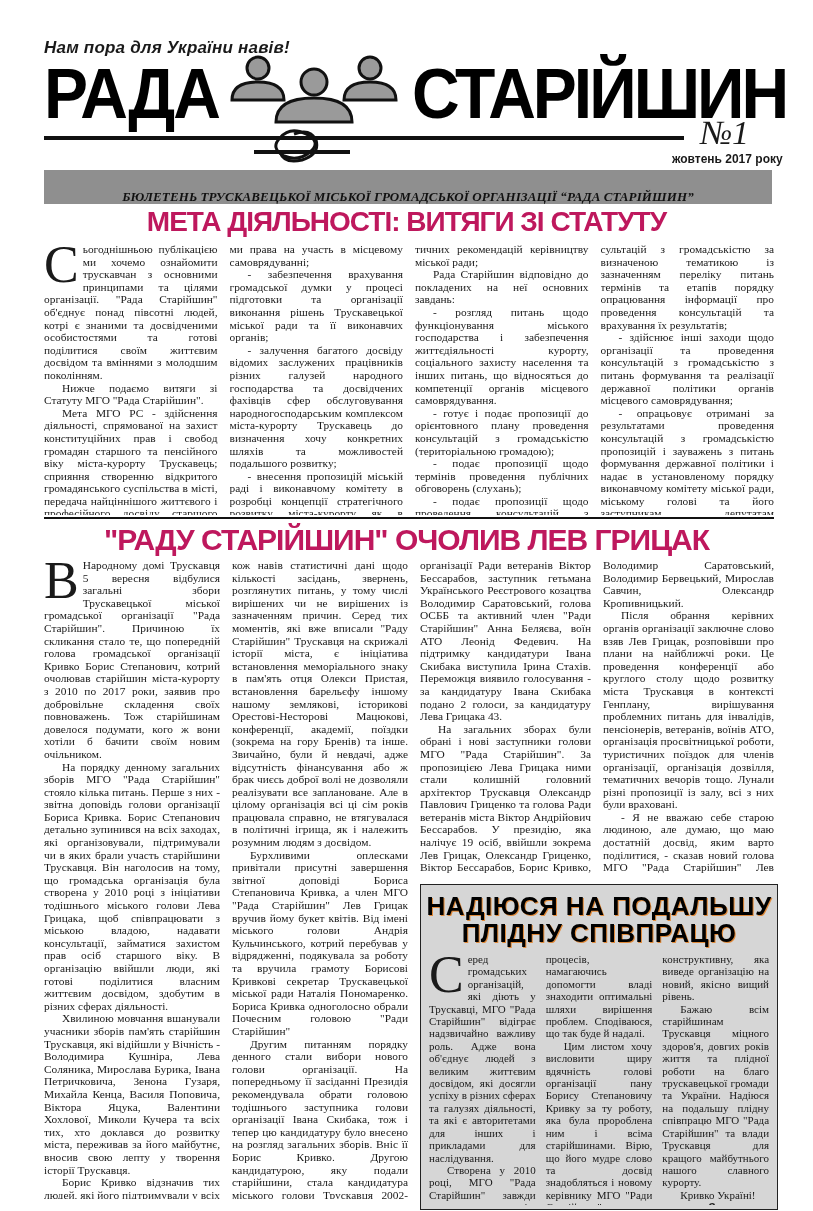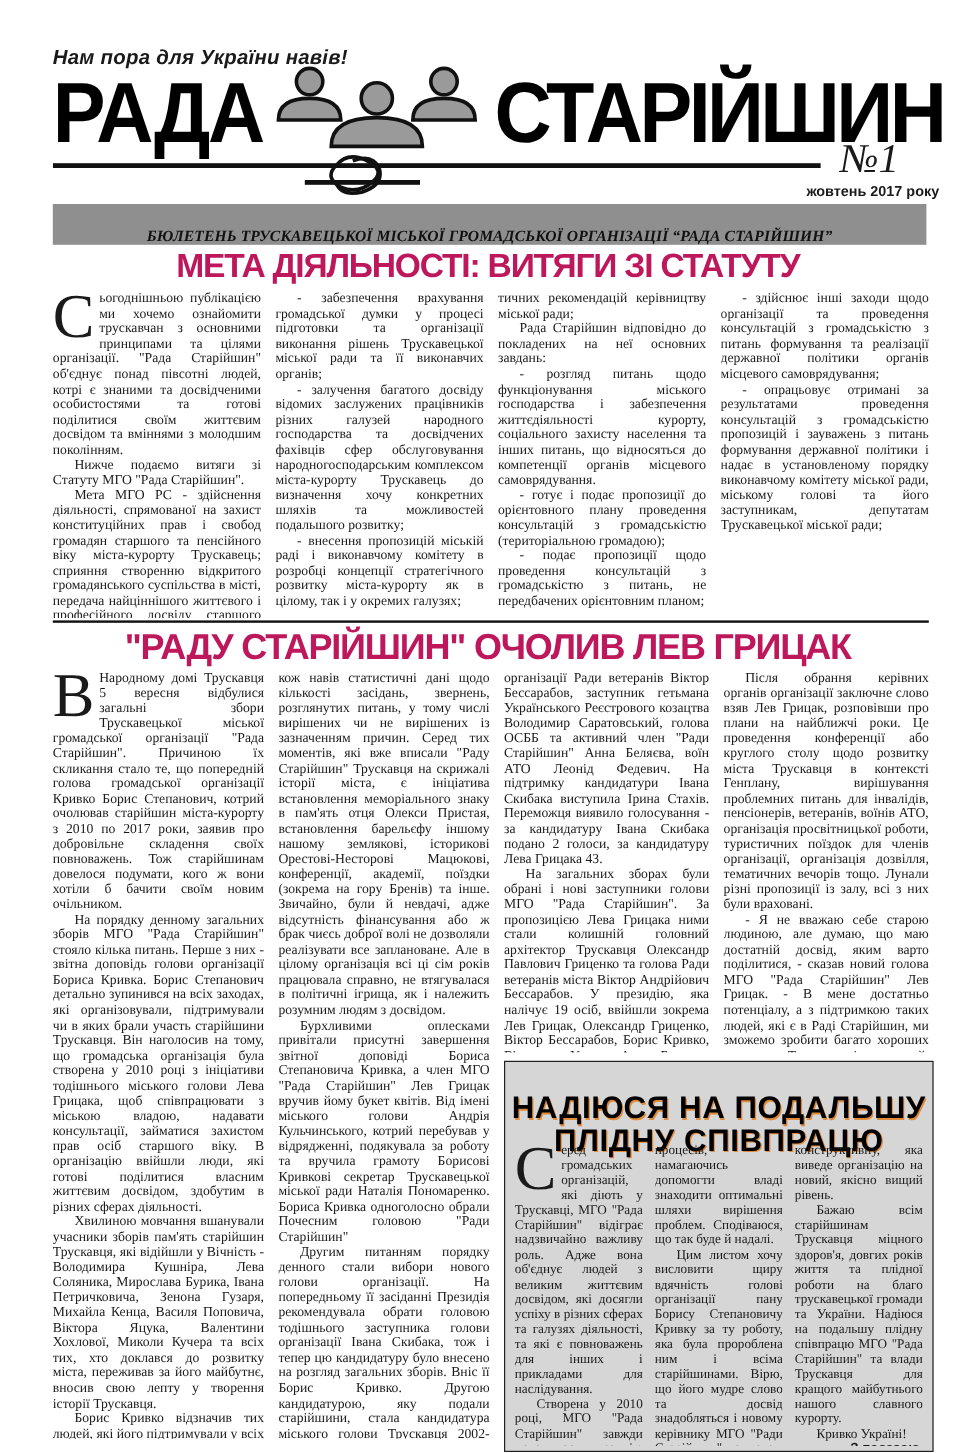--- a/index.html
+++ b/index.html
@@ -25,21 +25,21 @@
   .cols { position: absolute; display: flex; gap: 12px; }
   .col { flex: 1; font-size: 11.4px; line-height: 12.6px; text-align: justify; overflow: hidden; }
   .col p { text-indent: 18px; }
   .col p.noindent { text-indent: 0; }
   .dropcap { float: left; font-size: 52px; line-height: 40px; padding-right: 4px; margin-top: 2px; font-family: "Liberation Serif", serif; }
 
   .sec1 { left: 44px; top: 243px; width: 730px; height: 272px; }
   .rule1 { position: absolute; left: 44px; top: 517px; width: 730px; height: 2px; background: #111; }
 
   .box { position: absolute; left: 420px; top: 884px; width: 358px; height: 326px; background: #d6d6d6; border: 1.5px solid #222; }
-  .box-title { position: absolute; left: 0; top: 8px; width: 100%; text-align: center; font-family: "Liberation Sans", sans-serif; font-weight: 900; font-size: 26px; line-height: 27px; color: #000; letter-spacing: 0.5px; text-shadow: 1px 1px 0 #e08a3a; margin-top: 17px; }
+  .box-title { position: absolute; left: 0; top: 8px; width: 100%; text-align: center; font-family: "Liberation Sans", sans-serif; font-weight: 900; font-size: 26px; line-height: 27px; color: #000; letter-spacing: 0.5px; text-shadow: 1px 1px 0 #e08a3a; }
   .box .cols { left: 8px; top: 68px; width: 340px; height: 252px; gap: 10px; }
   .box .col { font-size: 11px; line-height: 12.4px; }
   .sign { text-align: right; font-family: "Liberation Sans", sans-serif; font-weight: bold; font-style: italic; font-size: 11px; line-height: 12px; text-indent: 0 !important; }
 
   .sec2-left { position: absolute; left: 44px; top: 559px; width: 364px; height: 640px; display: flex; gap: 12px; }
   .sec2-right { position: absolute; left: 420px; top: 559px; width: 354px; height: 318px; display: flex; gap: 12px; }
 </style>
 </head>
 <body>
 
@@ -73,34 +73,37 @@
 
 <div class="headline h1">МЕТА ДІЯЛЬНОСТІ: ВИТЯГИ ЗІ СТАТУТУ</div>
 <div class="cols sec1">
   <div class="col">
     <p class="noindent"><span class="dropcap">С</span><span>ьогоднішньою публікацією ми хочемо ознайомити трускавчан з основними принципами та цілями організації. "Рада Старійшин" об'єднує понад півсотні людей, котрі є знаними та досвідченими особистостями та готові поділитися своїм життєвим досвідом та вміннями з молодшим поколінням.</span></p>
     <p>Нижче подаємо витяги зі Статуту МГО "Рада Старійшин".</p>
     <p>Мета МГО РС - здійснення діяльності, спрямованої на захист конституційних прав і свобод громадян старшого та пенсійного віку міста-курорту Трускавець; сприяння створенню відкритого громадянського суспільства в місті, передача найціннішого життєвого і професійного досвіду старшого покоління сучасній молоді, організація дозвілля пенсіонерів і старшого покоління трускавчан.</p>
 
   </div>
   <div class="col">
+    <p class="noindent">ми права на участь в місцевому самоврядуванні;</p>
     <p>- забезпечення врахування громадської думки у процесі підготовки та організації виконання рішень Трускавецької міської ради та її виконавчих органів;</p>
     <p>- залучення багатого досвіду відомих заслужених працівників різних галузей народного господарства та досвідчених фахівців сфер обслуговування народногосподарським комплексом міста-курорту Трускавець до визначення хочу конкретних шляхів та можливостей подальшого розвитку;</p>
     <p>- внесення пропозицій міській раді і виконавчому комітету в розробці концепції стратегічного розвитку міста-курорту як в цілому, так і у окремих галузях;</p>
 
   </div>
   <div class="col">
     <p class="noindent">тичних рекомендацій керівництву міської ради;</p>
     <p>Рада Старійшин відповідно до покладених на неї основних завдань:</p>
     <p>- розгляд питань щодо функціонування міського господарства і забезпечення життєдіяльності курорту, соціального захисту населення та інших питань, що відносяться до компетенції органів місцевого самоврядування.</p>
     <p>- готує і подає пропозиції до орієнтовного плану проведення консультацій з громадськістю (територіальною громадою);</p>
+    <p>- подає пропозиції щодо термінів проведення публічних обговорень (слухань);</p>
     <p>- подає пропозиції щодо проведення консультацій з громадськістю з питань, не передбачених орієнтовним планом;</p>
 
   </div>
   <div class="col">
+    <p class="noindent">сультацій з громадськістю за визначеною тематикою із зазначенням переліку питань термінів та етапів порядку опрацювання інформації про проведення консультацій та врахування їх результатів;</p>
     <p>- здійснює інші заходи щодо організації та проведення консультацій з громадськістю з питань формування та реалізації державної політики органів місцевого самоврядування;</p>
     <p>- опрацьовує отримані за результатами проведення консультацій з громадськістю пропозицій і зауважень з питань формування державної політики і надає в установленому порядку виконавчому комітету міської ради, міському голові та його заступникам, депутатам Трускавецької міської ради;</p>
 
   </div>
 </div>
 <div class="rule1"></div>
 
 <div class="headline h2">"РАДУ СТАРІЙШИН" ОЧОЛИВ ЛЕВ ГРИЦАК</div>
 <div class="sec2-left">
   <div class="col">
@@ -115,34 +118,35 @@
     <p>Другим питанням порядку денного стали вибори нового голови організації. На попередньому її засіданні Президія рекомендувала обрати головою тодішнього заступника голови організації Івана Скибака, тож і тепер цю кандидатуру було внесено на розгляд загальних зборів. Вніс її Борис Кривко. Другою кандидатурою, яку подали старійшини, стала кандидатура міського голови Трускавця 2002-2010 років, Заслуженого лікаря України, генерального директора готельно-курортного комплексу "Карпати" Лева Грицака.</p>
 
   </div>
 </div>
 <div class="sec2-right">
   <div class="col">
     <p class="noindent">організації Ради ветеранів Віктор Бессарабов, заступник гетьмана Українського Реєстрового козацтва Володимир Саратовський, голова ОСББ та активний член "Ради Старійшин" Анна Беляєва, воїн АТО Леонід Федевич. На підтримку кандидатури Івана Скибака виступила Ірина Стахів. Переможця виявило голосування - за кандидатуру Івана Скибака подано 2 голоси, за кандидатуру Лева Грицака 43.</p>
     <p>На загальних зборах були обрані і нові заступники голови МГО "Рада Старійшин". За пропозицією Лева Грицака ними стали колишній головний архітектор Трускавця Олександр Павлович Гриценко та голова Ради ветеранів міста Віктор Андрійович Бессарабов. У президію, яка налічує 19 осіб, ввійшли зокрема Лев Грицак, Олександр Гриценко, Віктор Бессарабов, Борис Кривко, В'ячеслав Умнов, Анна Беляєва, Василь Петранівський, Олена Пилат, Андрій Степаненко, Світлана Швадчак, Леонід Федевич, Антон Левицький, Світлана Вовків, Марія Дуб,</p>
   </div>
   <div class="col">
+    <p class="noindent">Володимир Саратовський, Володимир Бервецький, Мирослав Савчин, Олександр Кропивницький.</p>
     <p>Після обрання керівних органів організації заключне слово взяв Лев Грицак, розповівши про плани на найближчі роки. Це проведення конференції або круглого столу щодо розвитку міста Трускавця в контексті Генплану, вирішування проблемних питань для інвалідів, пенсіонерів, ветеранів, воїнів АТО, організація просвітницької роботи, туристичних поїздок для членів організації, організація дозвілля, тематичних вечорів тощо. Лунали різні пропозиції із залу, всі з них були враховані.</p>
     <p>- Я не вважаю себе старою людиною, але думаю, що маю достатній досвід, яким варто поділитися, - сказав новий голова МГО "Рада Старійшин" Лев Грицак. - В мене достатньо потенціалу, а з підтримкою таких людей, які є в Раді Старійшин, ми зможемо зробити багато хороших справ для Трускавця і для людей, які в ньому проживають. Я вірю в це!</p>
 
   </div>
 </div>
 
 <div class="box">
   <div class="box-title">
     <div>НАДІЮСЯ НА ПОДАЛЬШУ</div>
     <div>ПЛІДНУ СПІВПРАЦЮ</div>
   </div>
   <div class="cols">
     <div class="col">
-      <p class="noindent"><span class="dropcap">С</span><span>еред громадських організацій, які діють у Трускавці, МГО "Рада Старійшин" відіграє надзвичайно важливу роль. Адже вона об'єднує людей з великим життєвим досвідом, які досягли успіху в різних сферах та галузях діяльності, та які є повноважень для інших і прикладами для наслідування.</span></p>
+      <p class="noindent"><span class="dropcap">С</span><span>еред громадських організацій, які діють у Трускавці, МГО "Рада Старійшин" відіграє надзвичайно важливу роль. Адже вона об'єднує людей з великим життєвим досвідом, які досягли успіху в різних сферах та галузях діяльності, та які є авторитетами для інших і прикладами для наслідування.</span></p>
       <p>Створена у 2010 році, МГО "Рада Старійшин" завжди мала власну позицію щодо подій у місті, явищ та</p>
     </div>
     <div class="col">
       <p class="noindent">процесів, намагаючись допомогти владі знаходити оптимальні шляхи вирішення проблем. Сподіваюся, що так буде й надалі.</p>
       <p>Цим листом хочу висловити щиру вдячність голові організації пану Борису Степановичу Кривку за ту роботу, яка була пророблена ним і всіма старійшинами. Вірю, що його мудре слово та досвід знадобляться і новому керівнику МГО "Ради Старійшин", а також вірю, що на цю посаду оберуть людину досвідчену, достойну та</p>
     </div>
     <div class="col">
       <p class="noindent">конструктивну, яка виведе організацію на новий, якісно вищий рівень.</p>
       <p>Бажаю всім старійшинам Трускавця міцного здоров'я, довгих років життя та плідної роботи на благо трускавецької громади та України. Надіюся на подальшу плідну співпрацю МГО "Рада Старійшин" та влади Трускавця для кращого майбутнього нашого славного курорту.</p>
       <p>Кривко Україні!</p>

